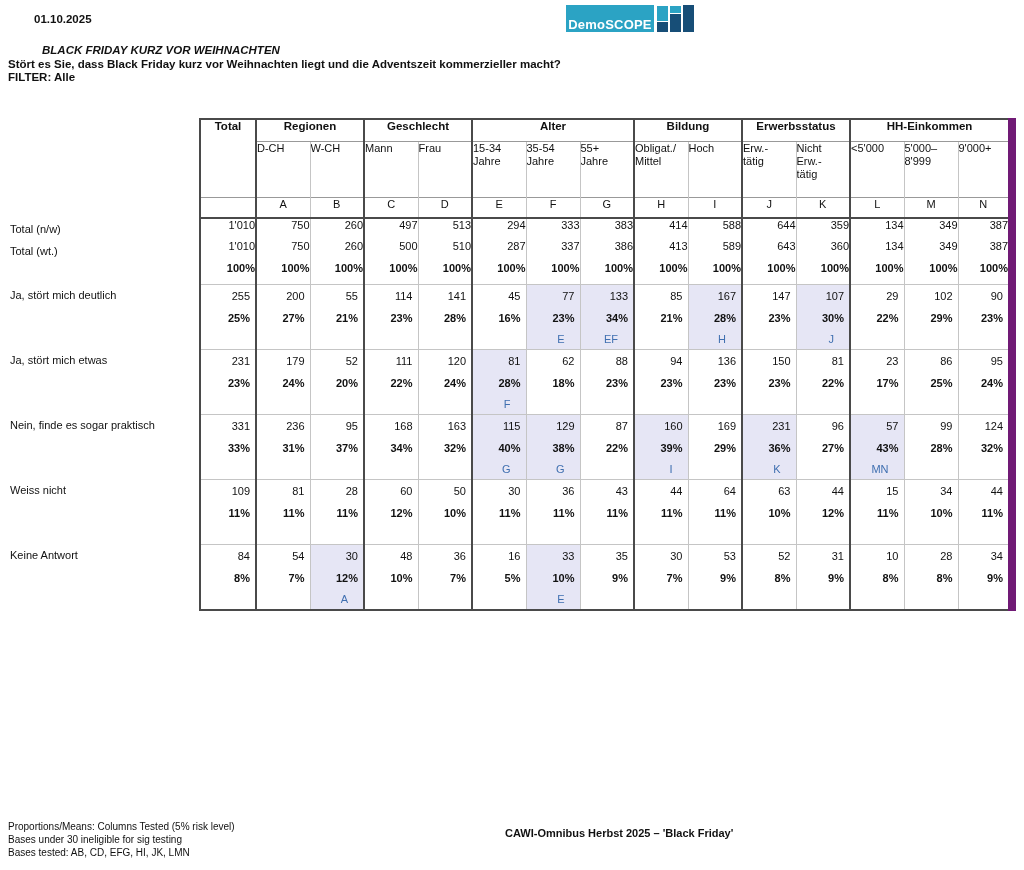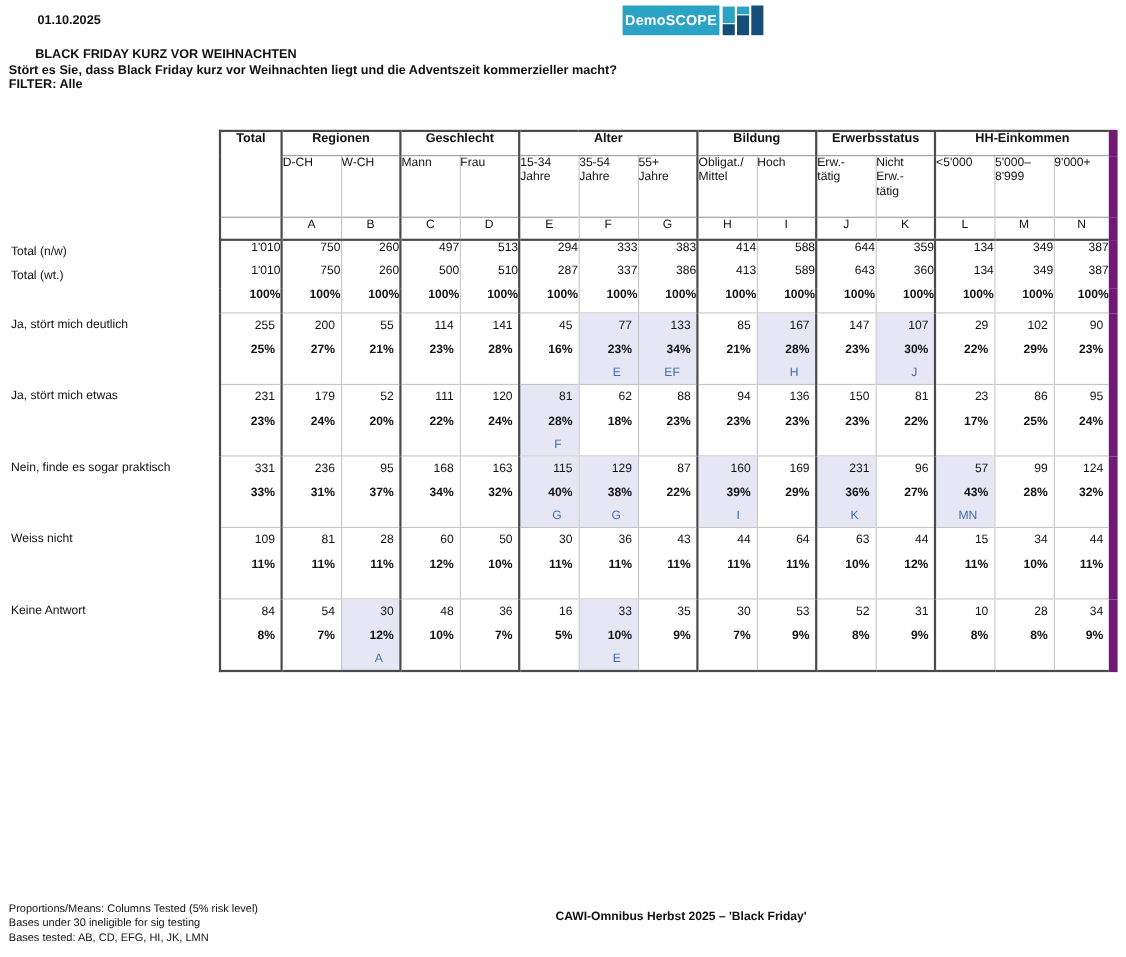--- a/index.html
+++ b/index.html
@@ -2,28 +2,28 @@
 <html style="--teal: #2BA3C4; --navy: #174E77; --hl: #E6E6F5; --sig: #3F6FB0;"><head>
 <meta charset="utf-8">
 <style>
   html,body{margin:0;padding:0;background:#fff;}
   body{width:1024px;height:870px;font-family:"Liberation Sans", sans-serif;color:#111;position:relative;overflow:hidden;}
   .page{position:relative;width:1024px;height:870px;}
 
   .date{position:absolute;top:13px;left:34px;font-weight:bold;font-size:11.5px;}
 
   .logo{position:absolute;top:4px;left:566px;display:flex;align-items:flex-end;gap:3px;}
-  .logo-box{width:88px;height:27px;background:var(--teal);color:#fff;font-weight:bold;font-size:13px;display:flex;align-items:center;justify-content:center;letter-spacing:.2px;}
+  .logo-box{width:88px;height:27px;background:var(--teal);color:#fff;font-weight:bold;font-size:13px;display:flex;align-items:flex-end;justify-content:center;letter-spacing:.2px;}
   .logo-bars{display:flex;gap:2px;align-items:flex-end;height:28px;}
   .bar-col{display:flex;flex-direction:column;justify-content:flex-end;gap:1px;width:11px;}
   .bar{width:11px;}
   .teal{background:var(--teal);} .navy{background:var(--navy);}
 
   .titleblock{position:absolute;top:44px;left:8px;font-weight:bold;font-size:11.5px;line-height:13.5px;}
-  .titleblock .t1{margin-left:24px;}
+  .titleblock .t1{margin-left:34px;font-style:italic;}
 
   .xtab{position:absolute;top:118px;left:8px;border-collapse:collapse;table-layout:fixed;font-size:11px;color:#111;}
   .xtab td{padding:0;vertical-align:top;overflow:hidden;}
   td.lbl{text-align:left;padding-left:2px;border:none;line-height:22px;}
   .cg{border-left:2px solid #4a4a4a;}
   .ci{border-left:1px solid #c5c5c5;}
   .cr{border-right:8px solid #701a75;}
   .gcell{border-top:2px solid #4a4a4a;border-bottom:1px solid #999;font-weight:bold;text-align:center;vertical-align:middle;font-size:11.5px;margin-left:24px;}
   .thTotal{border-top:2px solid #4a4a4a;font-weight:bold;text-align:center;padding-top:3px;font-size:11.5px;}
   .scell{padding-top:3px;white-space:pre-line;line-height:13px;}

